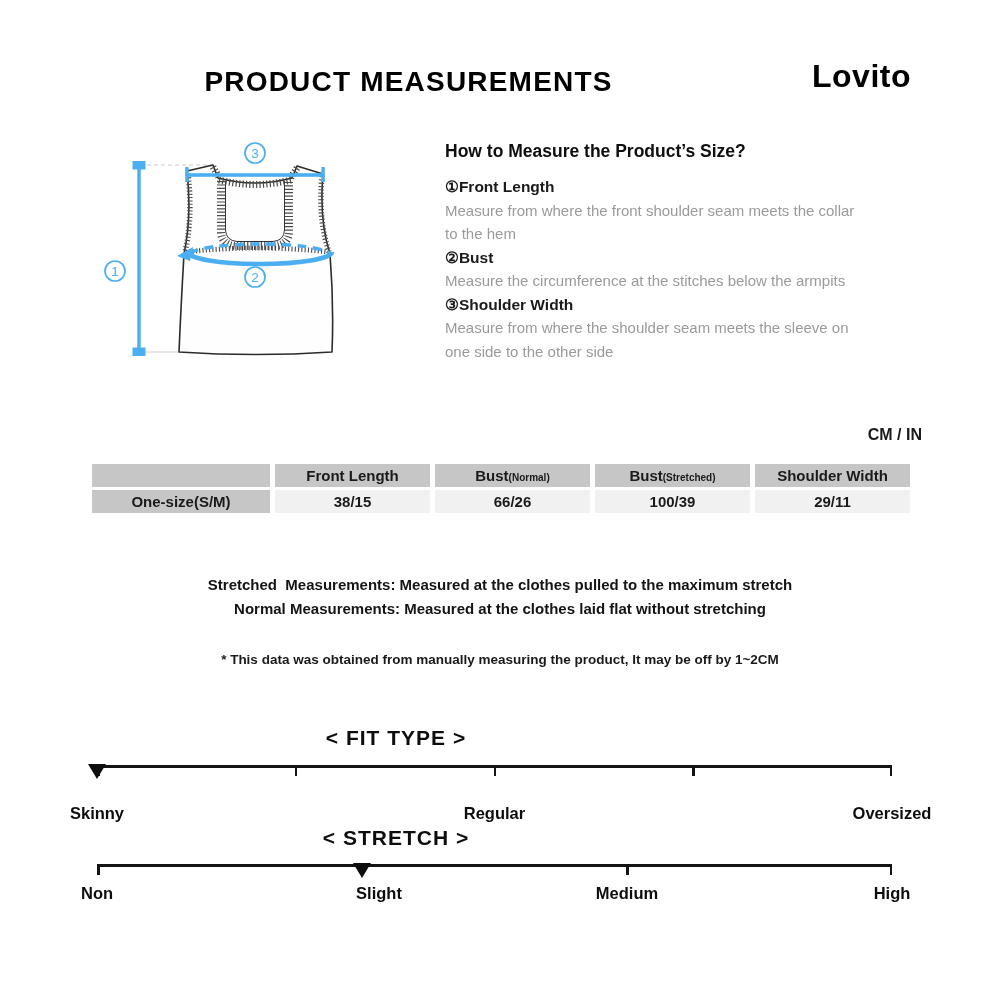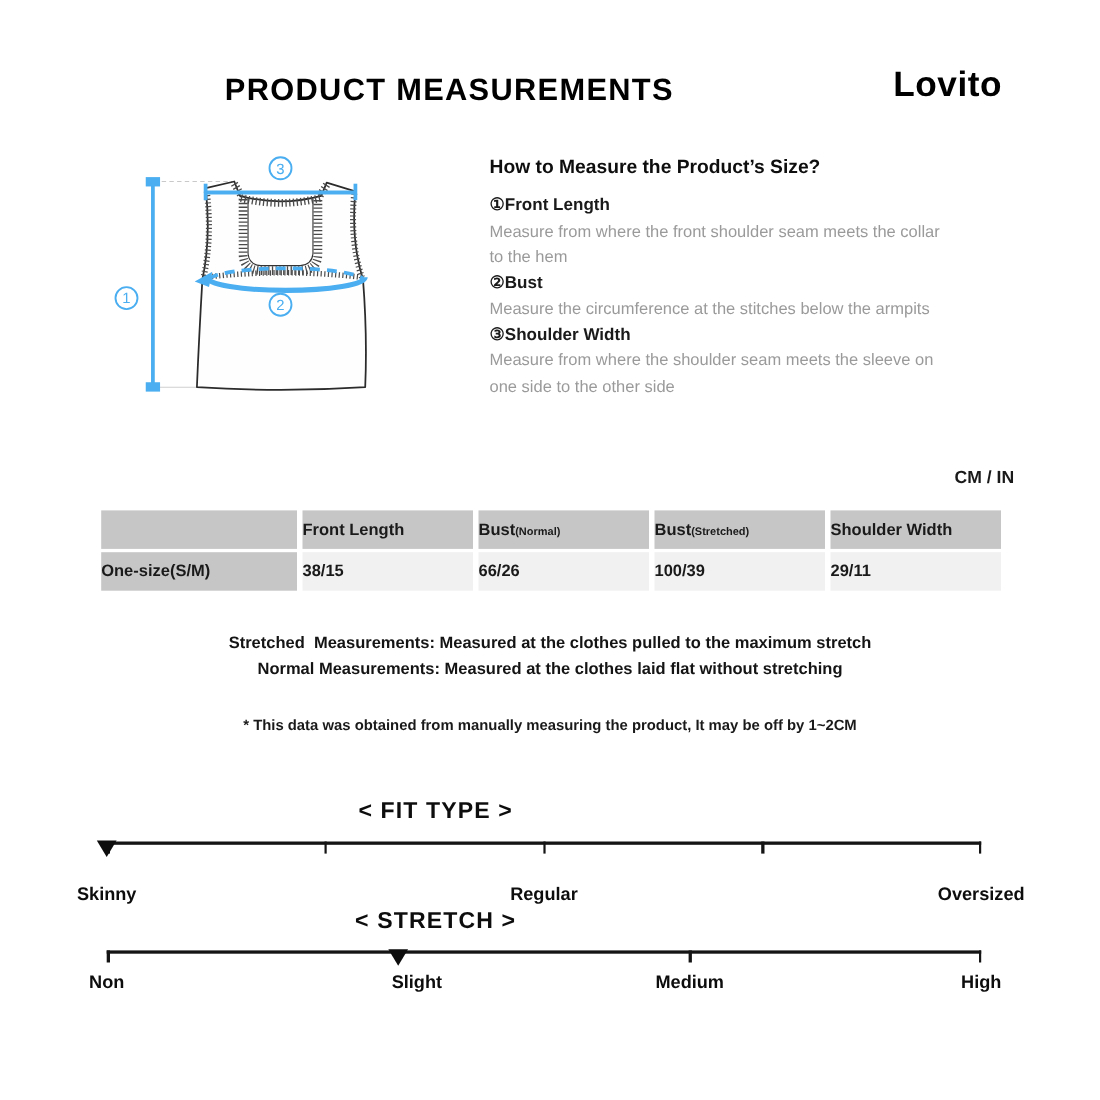--- a/index.html
+++ b/index.html
@@ -21,21 +21,21 @@
   .step-desc  { font-size:15px; font-weight:400; color:#9a9a9a; line-height:23.5px; width:425px; }
 
   
   .units { position:absolute; top:426px; left:622px; width:300px; text-align:right;
            font-size:16px; font-weight:700; color:#1a1a1a; }
 
   
   .size-table { position:absolute; top:464px; left:92px; width:818px;
                 display:grid; grid-template-columns:178px 155px 155px 155px 155px;
                 column-gap:5px; row-gap:3px; }
-  .cell { height:35px; display:flex; align-items:center; 
+  .cell { height:23px; display:flex; align-items:center; justify-content:center;
           font-size:15px; color:#1a1a1a; }
   .cell.head { background:#c6c6c6; font-weight:600; }
   .cell.size { background:#c6c6c6; font-weight:700; }
   .cell.val  { background:#f1f1f1; font-weight:600; }
   .cell .sub { font-size:10px; font-weight:700; margin-top:4px; }
 
   
   .notes { position:absolute; top:573px; left:0; width:1000px; text-align:center;
            font-size:15px; font-weight:700; color:#141414; line-height:23.5px; }
   .notes p { white-space:pre-wrap; }

